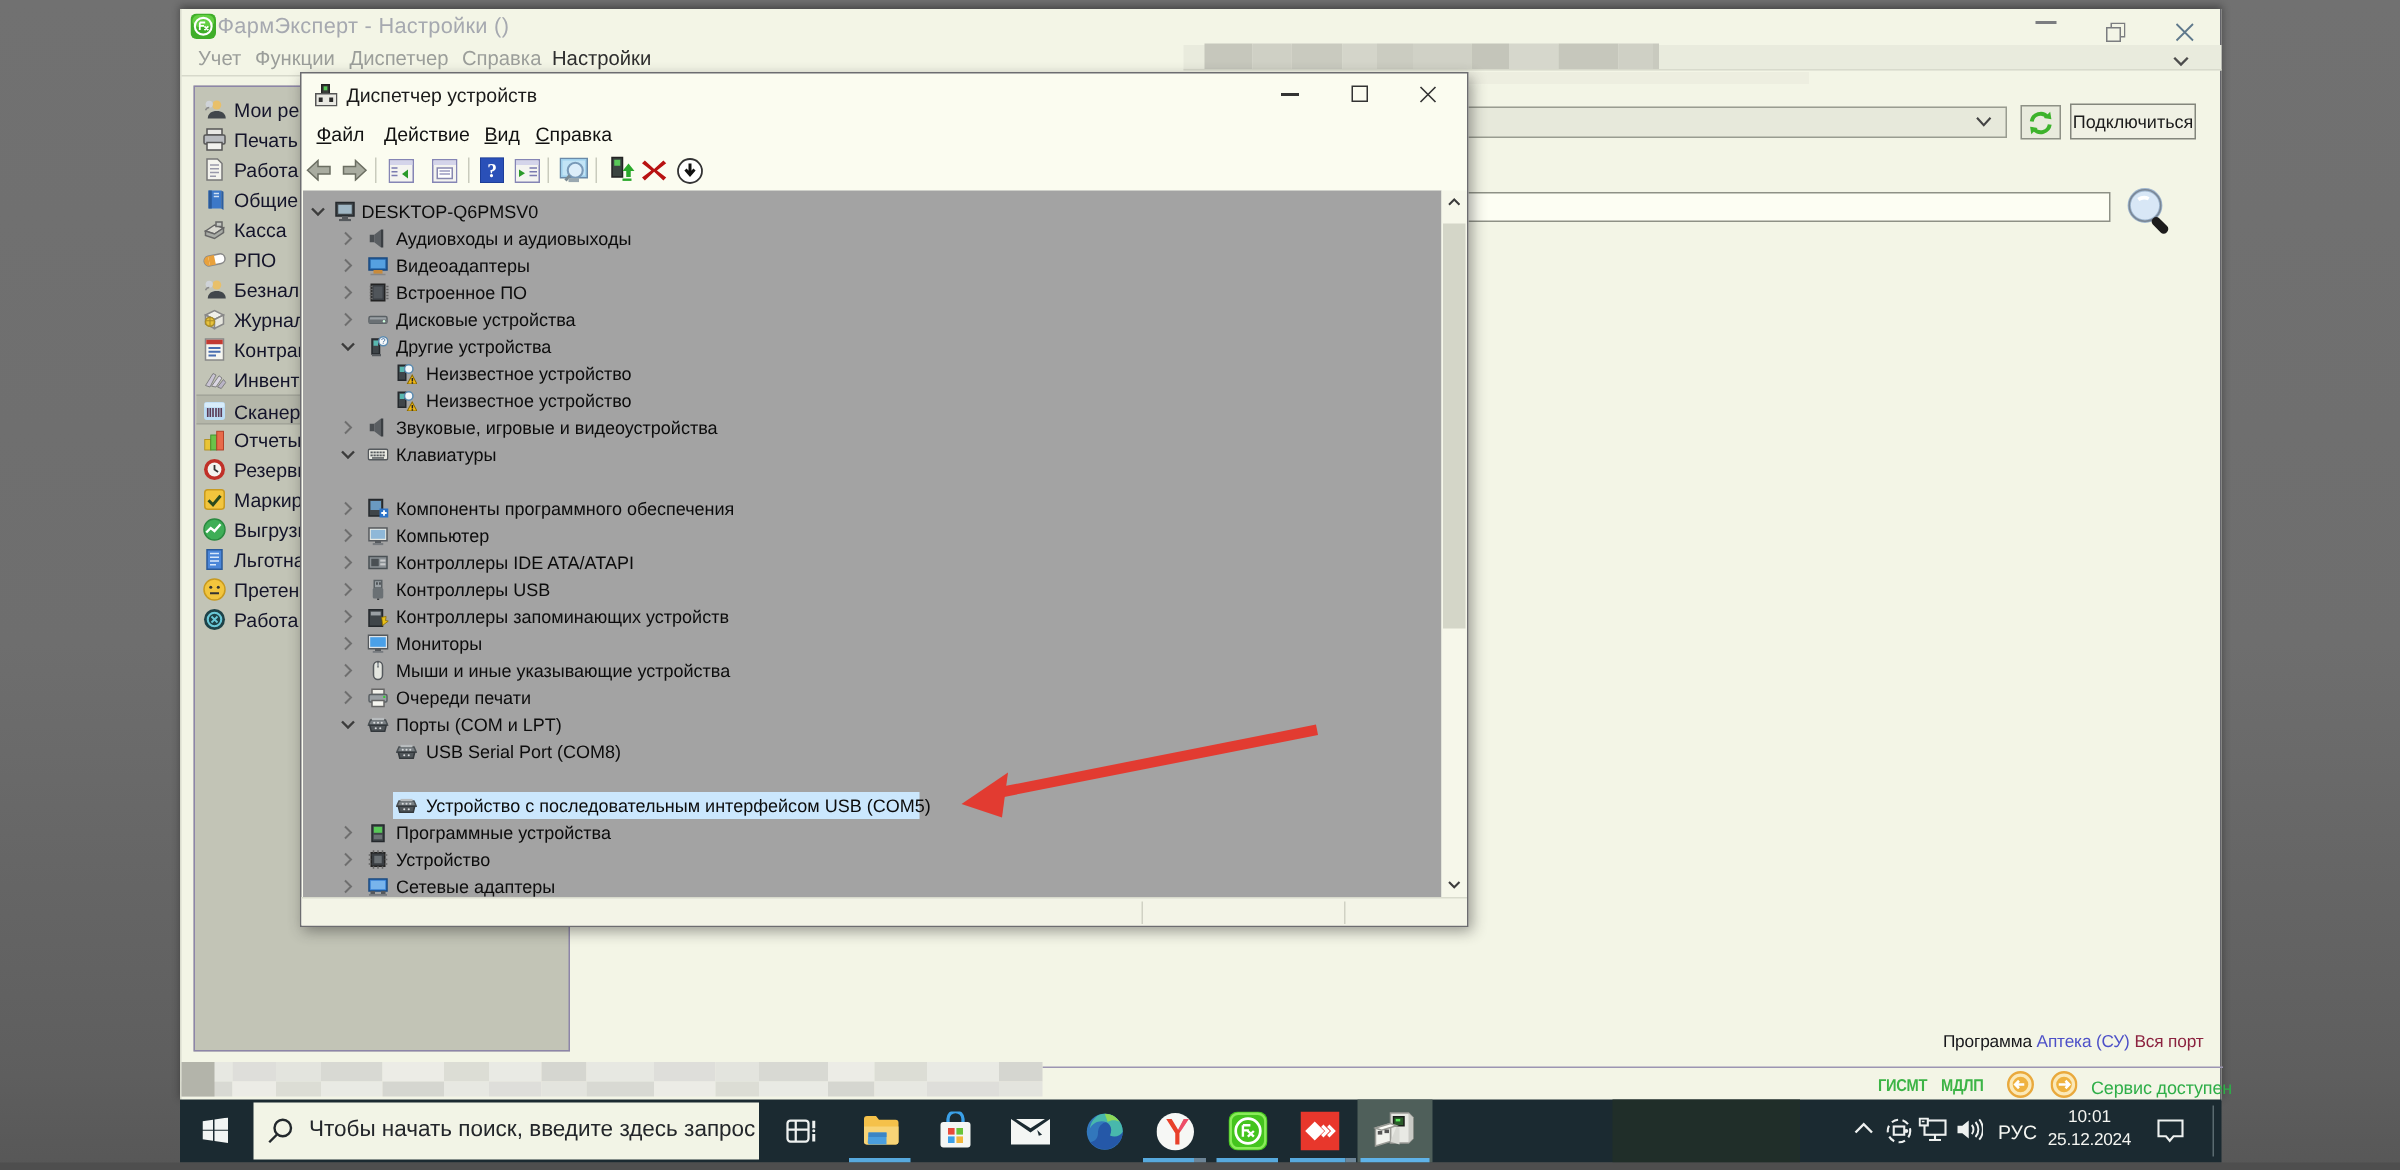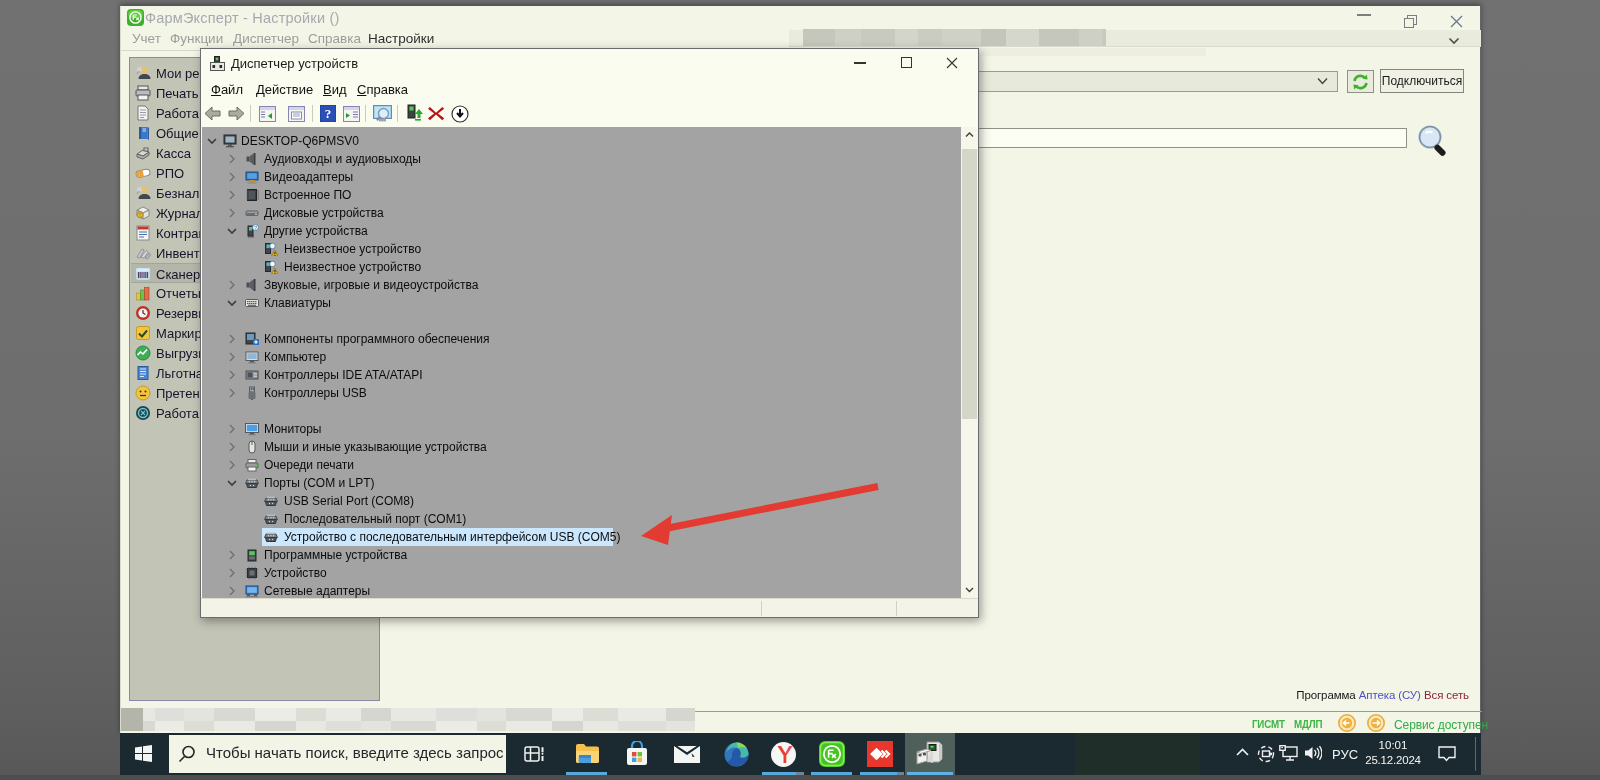--- a/index.html
+++ b/index.html
@@ -89,21 +89,21 @@
 <path d="M2.2 15.5l-.8-5 5 .8z" fill="#3db32c"></path>
       </svg>
 <div class="abs" style="left:1259px;top:63px;width:84px;height:24px;background:#f0f1e4;border:1px solid #83867c;font-size:12px;color:#1c1c1c;text-align:center;line-height:22px">Подключиться</div>
 <div class="abs" style="left:560px;top:122px;width:726px;height:20px;background:#fdfef3;border:1px solid #8e9186"></div>
 <svg class="abs" style="left:1294px;top:118px" width="36" height="36" viewBox="0 0 36 36">
 <circle cx="15" cy="13" r="10.5" fill="#d8e7f6" stroke="#9fb6ce" stroke-width="2.2"></circle>
 <circle cx="15" cy="13" r="10.5" fill="none" stroke="#7a8796" stroke-width="1"></circle>
 <path d="M10.5 9a7 7 0 0 1 7-.5" stroke="#fff" stroke-width="2.4" fill="none"></path>
 <rect x="22.5" y="19.5" width="13" height="6" rx="2.8" transform="rotate(45 22.5 19.5)" fill="#1c1c1c"></rect>
 </svg>
-<div class="abs" style="right:11px;top:683px;font-size:11.5px;color:#17171b;white-space:nowrap;letter-spacing:-.1px">Программа <span style="color:#4d50c8">Аптека (СУ)</span> <span style="color:#8c2340">Вся сеть</span></div>
+<div class="abs" style="right:11px;top:683px;font-size:11.5px;color:#17171b;white-space:nowrap;letter-spacing:-.1px">Программа <span style="color:#4d50c8">Аптека (СУ)</span> <span style="color:#8c2340">Вся порт</span></div>
 <div class="hline" style="left:574px;top:705px;width:787px;background:#9c95b2"></div>
 <div class="abs" style="left:1131px;top:712px;font-size:11.5px;font-weight:bold;color:#3cb446;letter-spacing:-.2px;transform:scaleX(.85);transform-origin:0 50%">ГИСМТ</div>
 <div class="abs" style="left:1173px;top:712px;font-size:11.5px;font-weight:bold;color:#3cb446;letter-spacing:-.2px;transform:scaleX(.85);transform-origin:0 50%">МДЛП</div>
 <svg class="abs" style="left:1217px;top:708px" width="18" height="18" viewBox="0 0 18 18">
 <circle cx="9" cy="9" r="8.2" fill="#fbe9b8" stroke="#e9a93d" stroke-width="1.6"></circle>
 <circle cx="9" cy="9" r="5.2" fill="#efb23f"></circle>
 <path d="M5.5 9h6M8 6.5L5.5 9 8 11.5" stroke="#fff" stroke-width="1.7" fill="none"></path>
       </svg>
 <svg class="abs" style="left:1246px;top:708px" width="18" height="18" viewBox="0 0 18 18">
 <circle cx="9" cy="9" r="8.2" fill="#fbe9b8" stroke="#e9a93d" stroke-width="1.6"></circle>
@@ -535,20 +535,31 @@
             <path d="M3 1l4 4-4 4"></path>
           </svg>
 <svg class="ticon" style="left:43px" viewBox="0 0 14 14">
             <rect x="4.5" y="1" width="5" height="5" fill="#9aa0a4" stroke="#5a6064"></rect>
             <path d="M5.8 2.2h1v1.6h-1zM7.8 2.2h1v1.6h-1z" fill="#3a3e42"></path>
             <rect x="3.5" y="6" width="7" height="7" rx="1" fill="#6a7074"></rect>
             <rect x="6.4" y="13" width="1.4" height="1" fill="#3a3e42"></rect>
           </svg>
 <div class="t-tx" style="left:62px">Контроллеры USB</div>
 </div>
+<div class="trow" style="top:275px">
+<svg class="chev" style="left:25px" width="10" height="10" viewBox="0 0 10 10" fill="none" stroke="#6e6e6e" stroke-width="1.3">
+            <path d="M3 1l4 4-4 4"></path>
+          </svg>
+<svg class="ticon" style="left:43px" viewBox="0 0 14 14">
+            <rect x="1" y="2.5" width="9" height="11" fill="#3f4549" stroke="#24282c"></rect>
+            <rect x="2.2" y="3.8" width="6.6" height="2.5" fill="#9aa0a4"></rect>
+            <path d="M10 13l4-3-2-.3.4-2.7-3 .5.3 2z" fill="#e8c018" stroke="#8a6a00" stroke-width=".5"></path>
+          </svg>
+<div class="t-tx" style="left:62px">Контроллеры запоминающих устройств</div>
+</div>
 <div class="trow" style="top:293px">
 <svg class="chev" style="left:25px" width="10" height="10" viewBox="0 0 10 10" fill="none" stroke="#6e6e6e" stroke-width="1.3">
             <path d="M3 1l4 4-4 4"></path>
           </svg>
 <svg class="ticon" style="left:43px" viewBox="0 0 14 14">
             <rect x="0.5" y="1.5" width="13" height="9" fill="#dfe3e6" stroke="#55595d"></rect>
             <rect x="1.8" y="2.8" width="10.4" height="6.4" fill="#4aa0e8"></rect>
             <rect x="5" y="10.5" width="4" height="1.5" fill="#55595d"></rect>
             <rect x="3.5" y="12" width="7" height="1.2" fill="#777b7f"></rect>
           </svg>
@@ -602,35 +613,20 @@
             <g fill="#d8dadc">
               <circle cx="4.5" cy="5.8" r=".7"></circle>
               <circle cx="7" cy="5.8" r=".7"></circle>
               <circle cx="9.5" cy="5.8" r=".7"></circle>
               <circle cx="5.5" cy="9.5" r=".7"></circle>
               <circle cx="8.5" cy="9.5" r=".7"></circle>
             </g>
             <rect x="3" y="2.6" width="8" height="1.6" fill="#b8bcbe"></rect>
           </svg>
 <div class="t-tx" style="left:82px">USB Serial Port (COM8)</div>
-</div>
-<div class="trow" style="top:383px">
-<svg class="ticon" style="left:62px" viewBox="0 0 14 14">
-            <path d="M2 4h10l1.5 3.5h-13z" fill="#7a8084" stroke="#4a5054"></path>
-            <path d="M1.5 7.5h11l-1 4h-9z" fill="#50565a" stroke="#33383c"></path>
-            <g fill="#d8dadc">
-              <circle cx="4.5" cy="5.8" r=".7"></circle>
-              <circle cx="7" cy="5.8" r=".7"></circle>
-              <circle cx="9.5" cy="5.8" r=".7"></circle>
-              <circle cx="5.5" cy="9.5" r=".7"></circle>
-              <circle cx="8.5" cy="9.5" r=".7"></circle>
-            </g>
-            <rect x="3" y="2.6" width="8" height="1.6" fill="#b8bcbe"></rect>
-          </svg>
-<div class="t-tx" style="left:82px">Последовательный порт (COM1)</div>
 </div>
 <div class="trow" style="top:401px">
 <div class="t-sel" style="left:60px;width:351px"></div>
 <svg class="ticon" style="left:62px" viewBox="0 0 14 14">
             <path d="M2 4h10l1.5 3.5h-13z" fill="#7a8084" stroke="#4a5054"></path>
             <path d="M1.5 7.5h11l-1 4h-9z" fill="#50565a" stroke="#33383c"></path>
             <g fill="#d8dadc">
               <circle cx="4.5" cy="5.8" r=".7"></circle>
               <circle cx="7" cy="5.8" r=".7"></circle>
               <circle cx="9.5" cy="5.8" r=".7"></circle>

